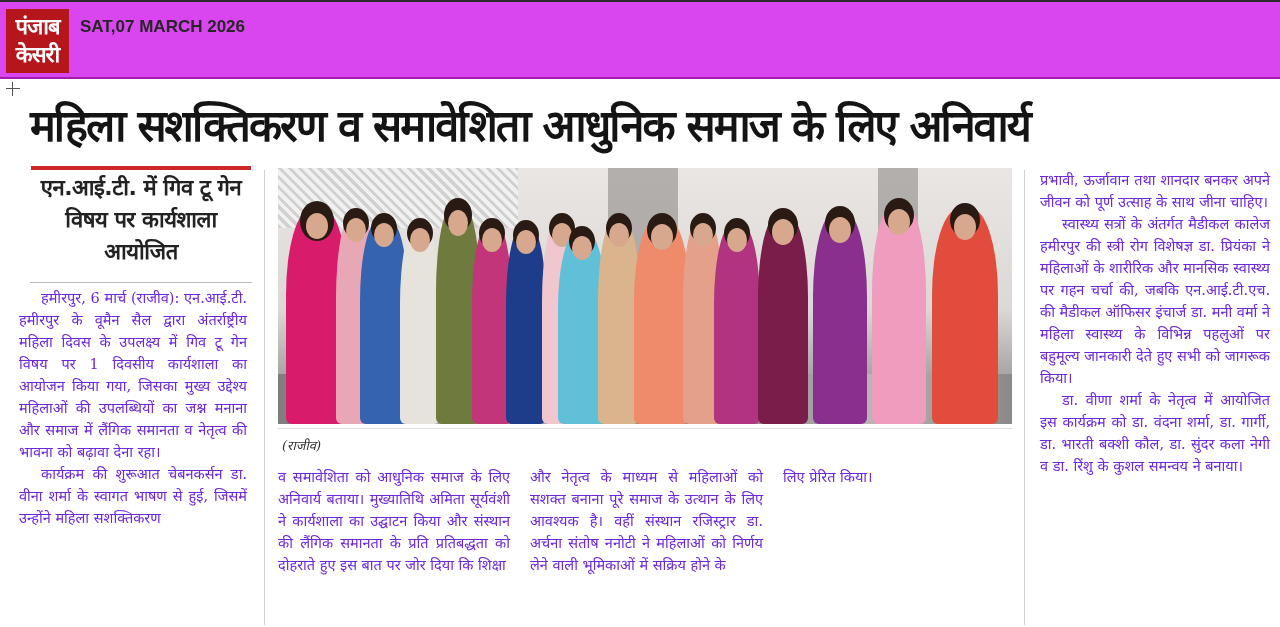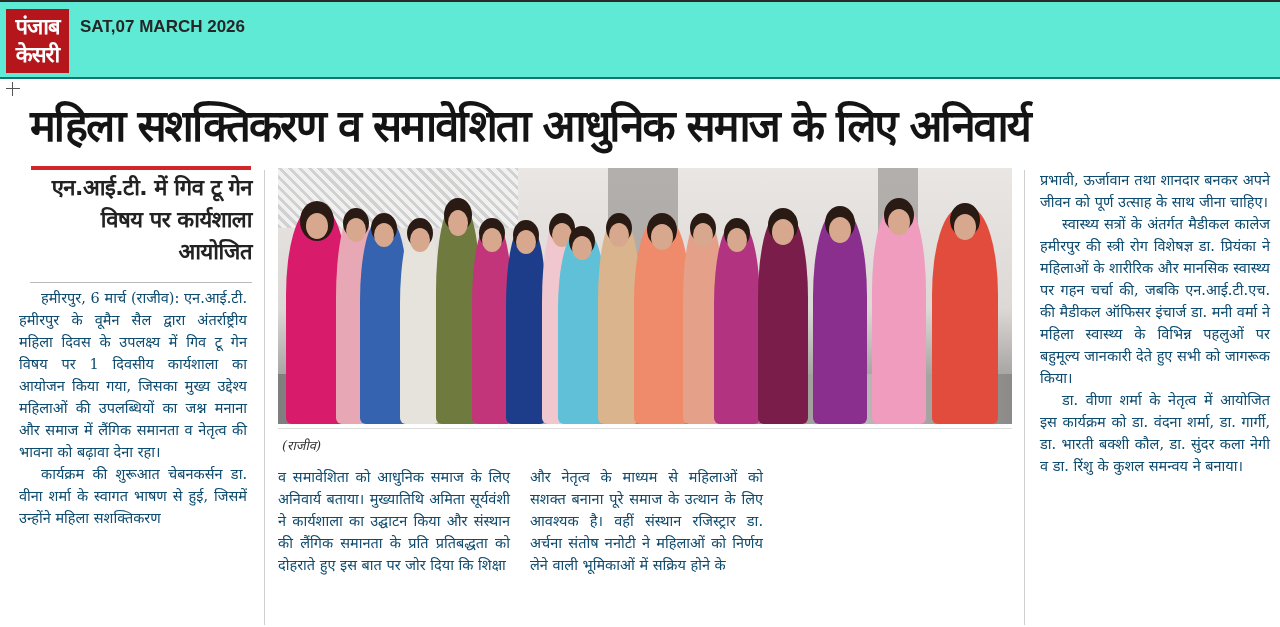--- a/index.html
+++ b/index.html
@@ -1,37 +1,37 @@
 <!DOCTYPE html>
 <html><head>
 <meta charset="utf-8">
 <style>
   * { box-sizing: border-box; margin: 0; padding: 0; }
   html, body { width: 1280px; height: 627px; overflow: hidden; background: #ffffff; }
   body { font-family: "DejaVu Sans", sans-serif; color: #1b1b1b; position: relative; }
 
   .topbar-line { position: absolute; left: 0; top: 0; width: 1280px; height: 2px; background: #2a2a2a; }
-  .header { position: absolute; left: 0; top: 2px; width: 1280px; height: 77px; background: #5eead4; border-bottom: 2px solid #0f766e; }
+  .header { position: absolute; left: 0; top: 2px; width: 1280px; height: 77px; background: #d946ef; border-bottom: 2px solid #a21caf; }
   .logo { position: absolute; left: 6px; top: 7px; width: 63px; height: 64px; background: #b5161b; color: #fff;
           display: flex; flex-direction: column; align-items: center; justify-content: center;
           font-family: "DejaVu Sans", sans-serif; font-weight: bold; line-height: 28px; font-size: 22px; }
   .logo span { display: block; letter-spacing: -1px; }
   .meta { position: absolute; left: 80px; top: 12px; font-family: "Liberation Sans", sans-serif; font-weight: bold; font-size: 17px; color: #262626; line-height: 25px; }
   .crosshair { position: absolute; left: 4px; top: 82px; width: 18px; height: 14px; }
   .crosshair::before { content: ""; position: absolute; left: 8px; top: 0; width: 1px; height: 14px; background: #555; }
   .crosshair::after { content: ""; position: absolute; left: 2px; top: 6px; width: 14px; height: 1px; background: #555; }
 
   .headline { position: absolute; left: 30px; top: 96px; width: 1240px; height: 64px; font-family: "DejaVu Sans", sans-serif;
               font-weight: bold; font-size: 44px; letter-spacing: -2px; color: #141414; white-space: nowrap; line-height: 60px; transform: scaleX(0.98); transform-origin: left; }
 
   .side-bar-red { position: absolute; left: 31px; top: 166px; width: 220px; height: 4px; background: #d3262a; }
-  .subhead { position: absolute; left: 30px; top: 172px; width: 222px; font-weight: bold; font-size: 22px; line-height: 32px; text-align: right; color: #222; letter-spacing: -0.5px; }
+  .subhead { position: absolute; left: 30px; top: 172px; width: 222px; font-weight: bold; font-size: 22px; line-height: 32px; text-align: center; color: #222; letter-spacing: -0.5px; }
   .subhead-rule { position: absolute; left: 30px; top: 282px; width: 222px; height: 1px; background: #bbb; }
 
-  .col { position: absolute; font-family: "DejaVu Serif", serif; font-size: 14.5px; line-height: 22px; color: #0c4a6e; text-align: justify; }
+  .col { position: absolute; font-family: "DejaVu Serif", serif; font-size: 14.5px; line-height: 22px; color: #6d28d9; text-align: justify; }
   .col p { text-indent: 0; }
   .col p.ind { text-indent: 22px; }
   .col1 { left: 19px; top: 287px; width: 228px; }
   .col2 { left: 278px; top: 466px; width: 232px; }
   .col3 { left: 530px; top: 466px; width: 233px; }
   .col4 { left: 783px; top: 466px; width: 232px; }
   .col5 { left: 1040px; top: 169px; width: 230px; }
 
   .vrule { position: absolute; width: 1px; background: #cfcfcf; }
 
@@ -161,18 +161,19 @@
   <span>(राजीव)</span>
 </div>
 
 <div class="col col2">
   <p>व समावेशिता को आधुनिक समाज के लिए अनिवार्य बताया। मुख्यातिथि अमिता सूर्यवंशी ने कार्यशाला का उद्घाटन किया और संस्थान की लैंगिक समानता के प्रति प्रतिबद्धता को दोहराते हुए इस बात पर जोर दिया कि शिक्षा</p>
 </div>
 <div class="col col3">
   <p>और नेतृत्व के माध्यम से महिलाओं को सशक्त बनाना पूरे समाज के उत्थान के लिए आवश्यक है। वहीं संस्थान रजिस्ट्रार डा. अर्चना संतोष ननोटी ने महिलाओं को निर्णय लेने वाली भूमिकाओं में सक्रिय होने के</p>
 </div>
 <div class="col col4">
+  <p>लिए प्रेरित किया।</p>
 </div>
 <div class="col col5">
   <p>प्रभावी, ऊर्जावान तथा शानदार बनकर अपने जीवन को पूर्ण उत्साह के साथ जीना चाहिए।</p>
   <p class="ind">स्वास्थ्य सत्रों के अंतर्गत मैडीकल कालेज हमीरपुर की स्त्री रोग विशेषज्ञ डा. प्रियंका ने महिलाओं के शारीरिक और मानसिक स्वास्थ्य पर गहन चर्चा की, जबकि एन.आई.टी.एच. की मैडीकल ऑफिसर इंचार्ज डा. मनी वर्मा ने महिला स्वास्थ्य के विभिन्न पहलुओं पर बहुमूल्य जानकारी देते हुए सभी को जागरूक किया।</p>
   <p class="ind">डा. वीणा शर्मा के नेतृत्व में आयोजित इस कार्यक्रम को डा. वंदना शर्मा, डा. गार्गी, डा. भारती बक्शी कौल, डा. सुंदर कला नेगी व डा. रिंशु के कुशल समन्वय ने बनाया।</p>
 </div>
 
 </body></html>

